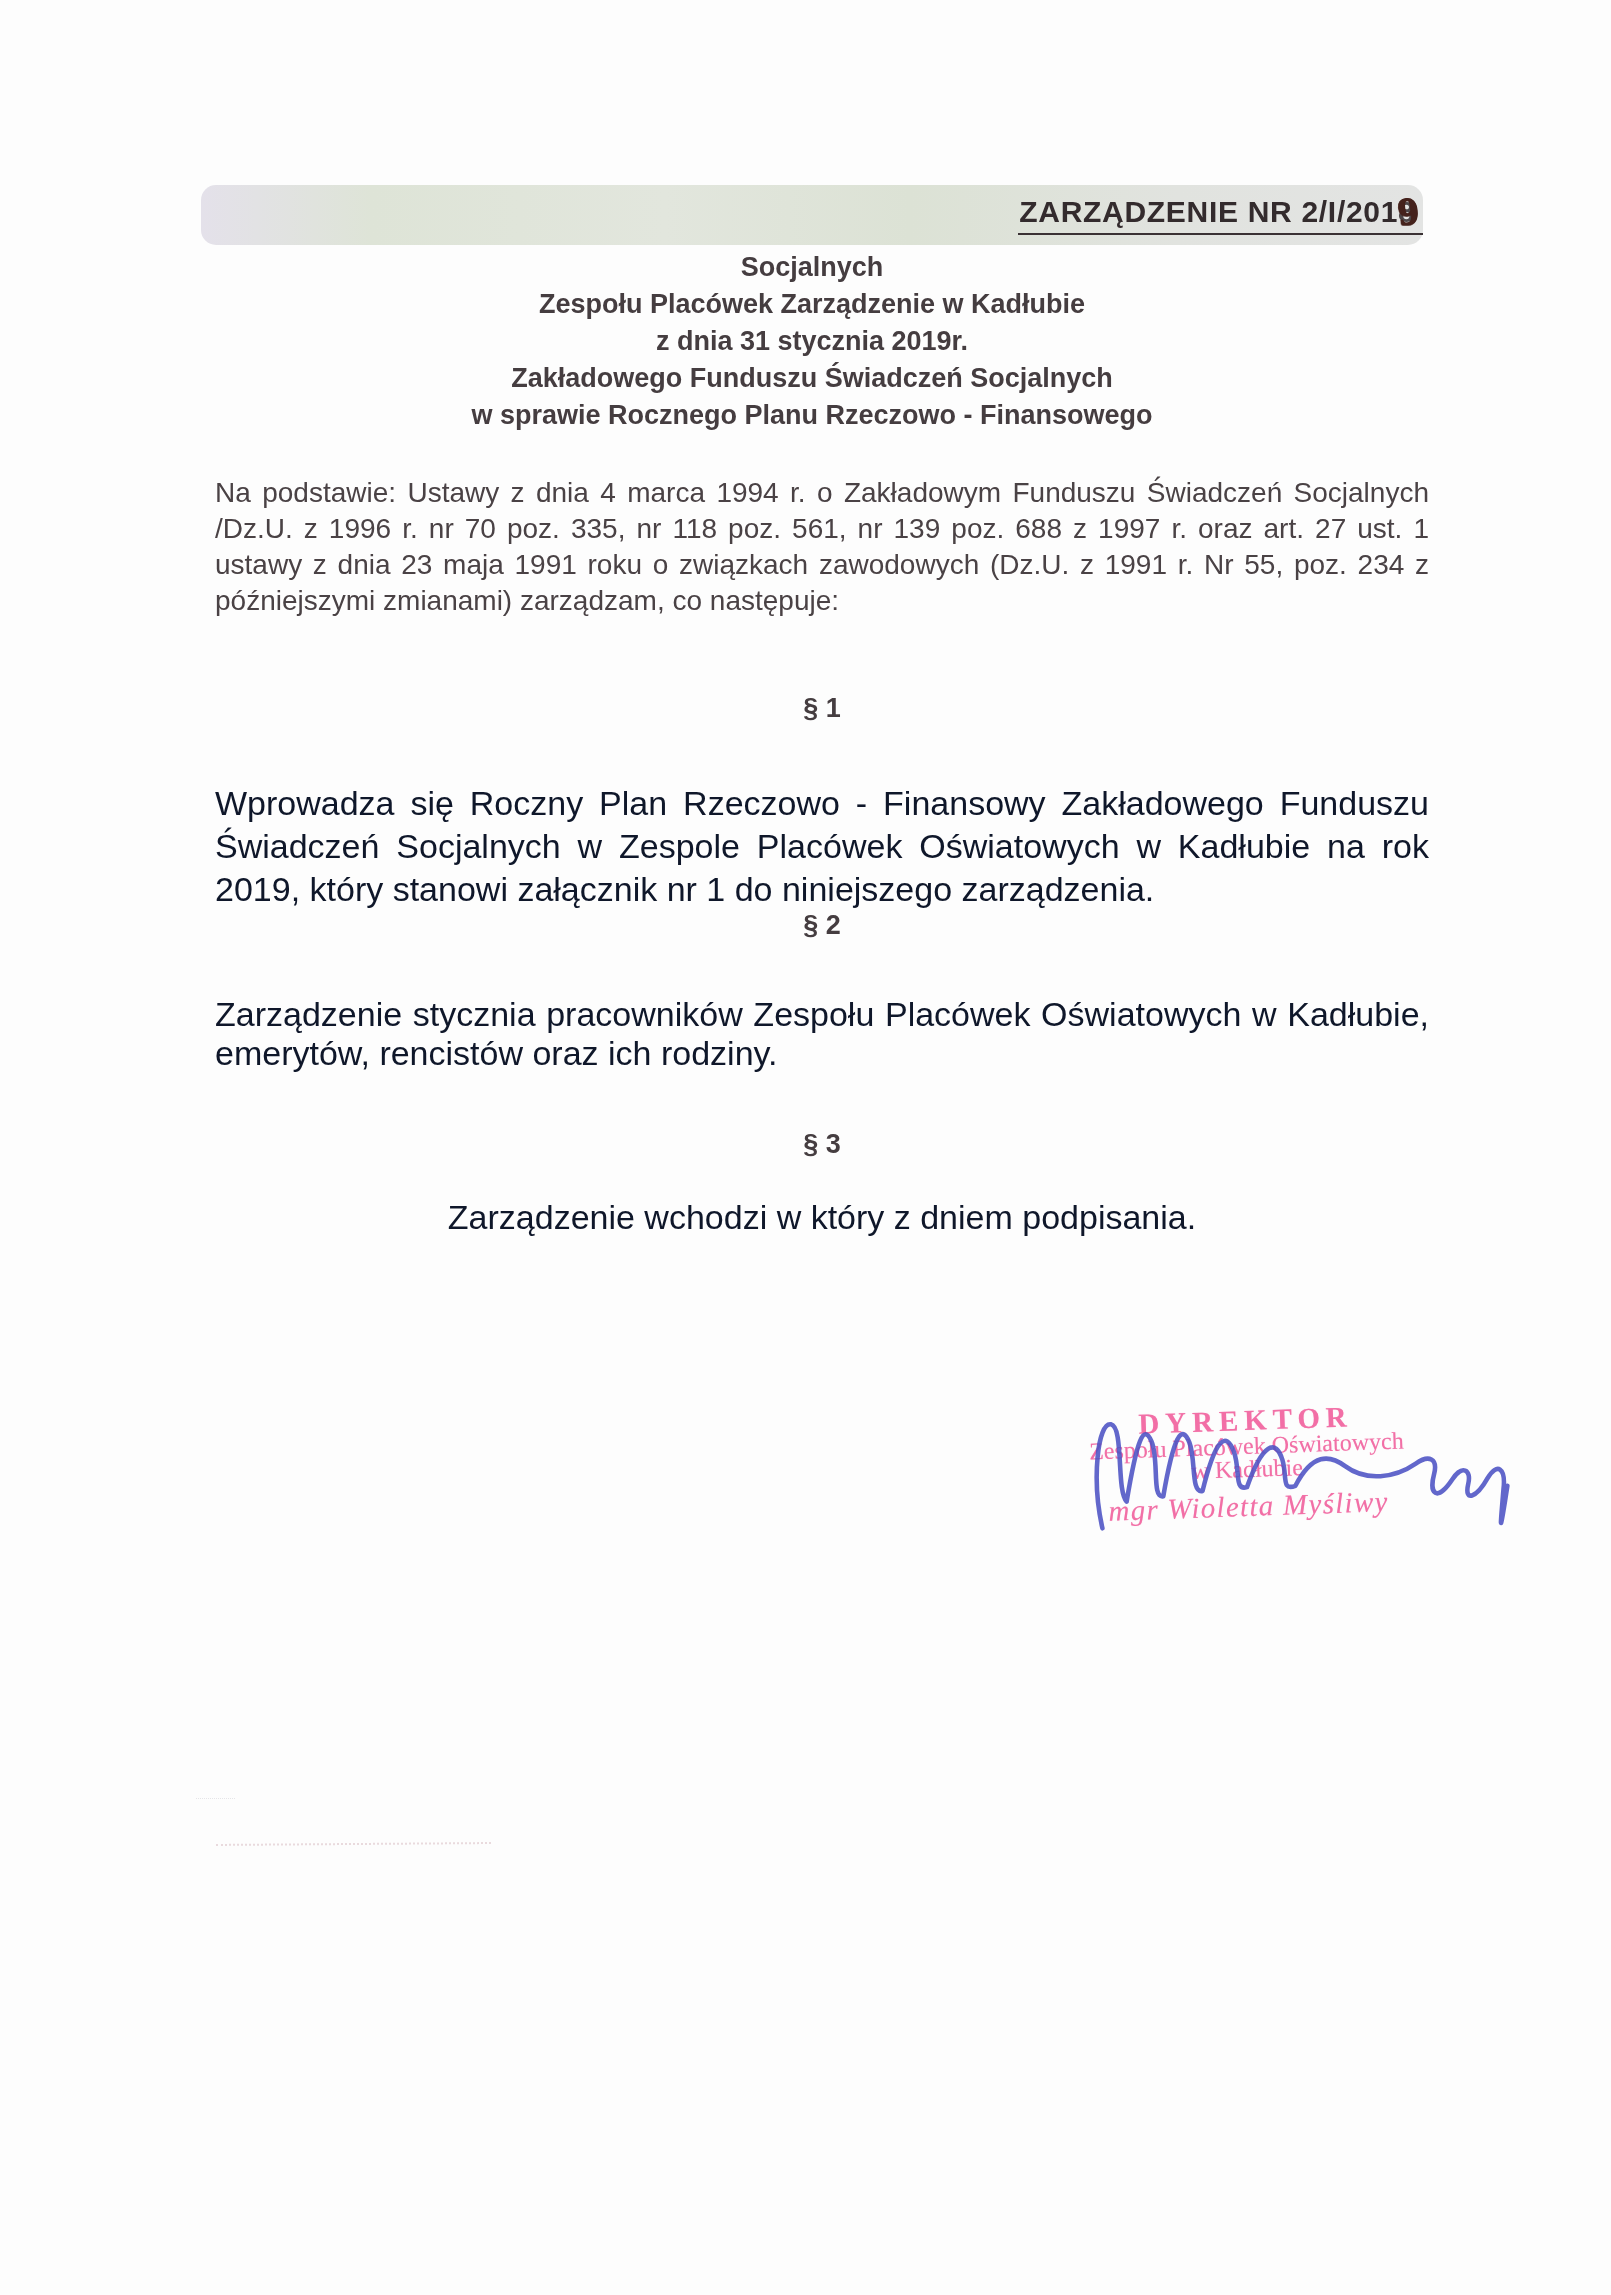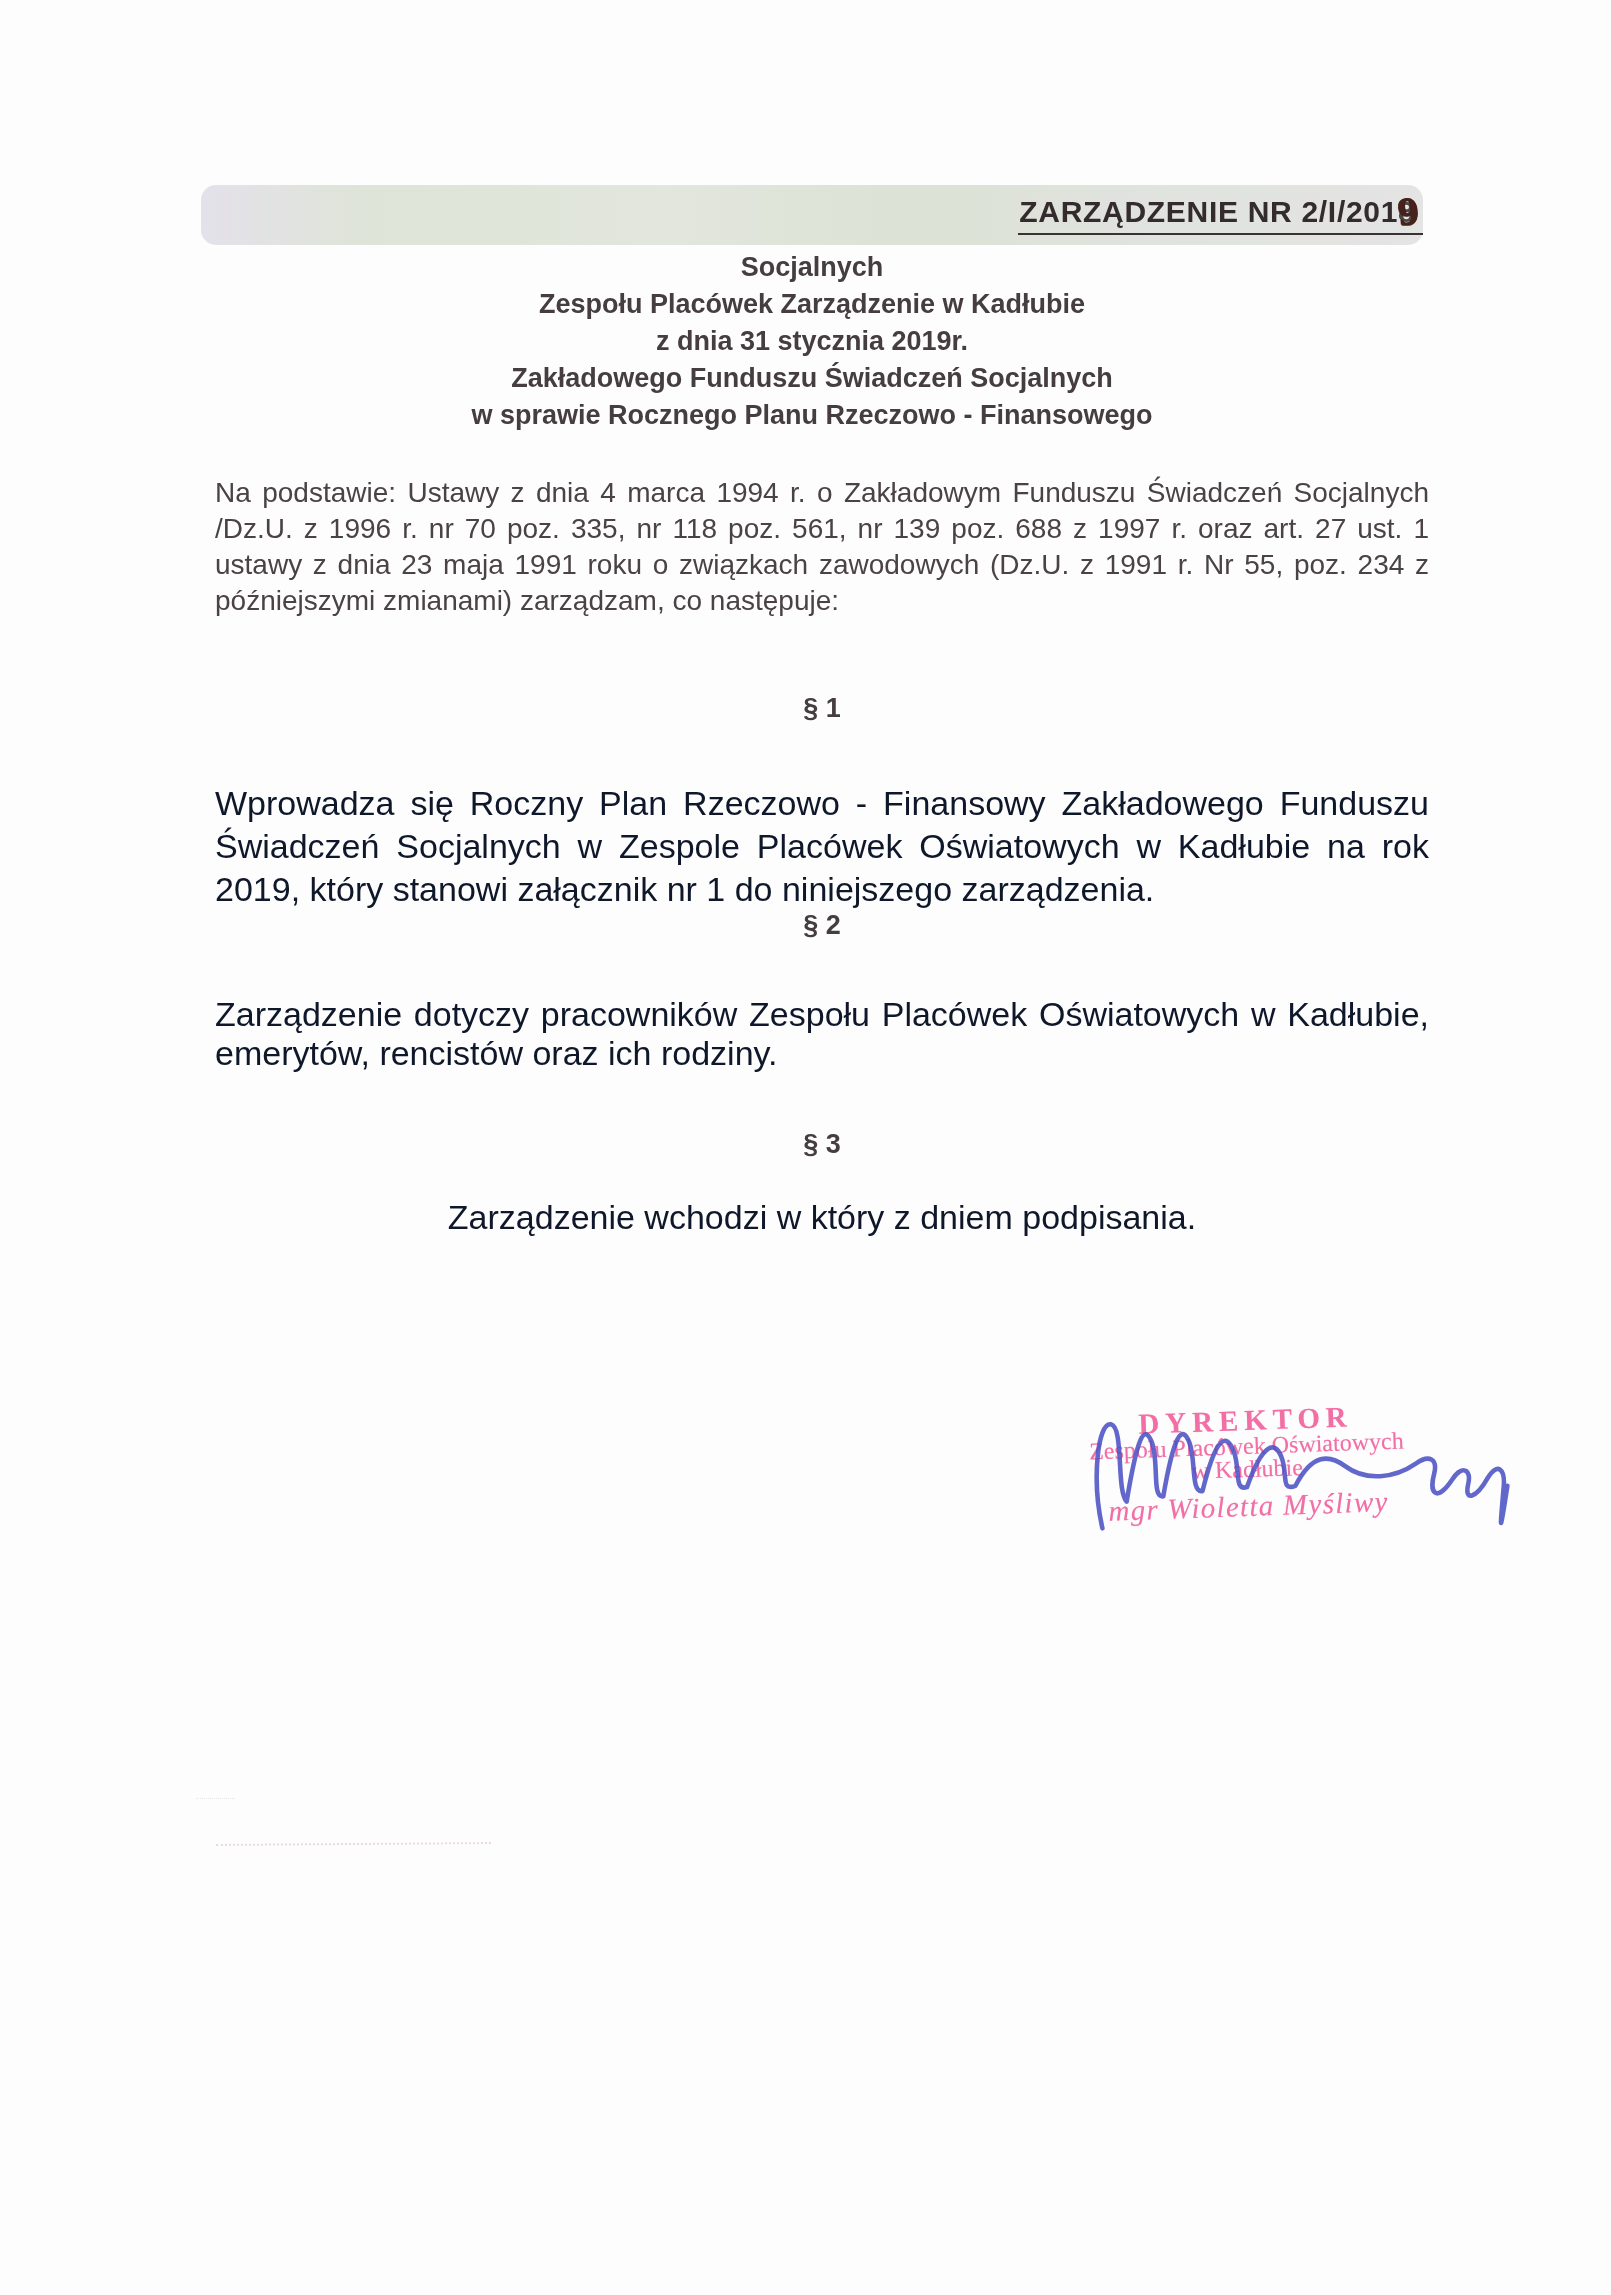--- a/index.html
+++ b/index.html
@@ -107,21 +107,21 @@
     <div>Zakładowego Funduszu Świadczeń Socjalnych</div>
     <div>w sprawie Rocznego Planu Rzeczowo - Finansowego</div>
   </div>
 
   <p class="preamble">Na podstawie: Ustawy z dnia 4 marca 1994 r. o Zakładowym Funduszu Świadczeń Socjalnych /Dz.U. z 1996 r. nr 70 poz. 335, nr 118 poz. 561, nr 139 poz. 688 z 1997 r. oraz art. 27 ust. 1 ustawy z dnia 23 maja 1991 roku o związkach zawodowych (Dz.U. z 1991 r. Nr 55, poz. 234 z późniejszymi zmianami) zarządzam, co następuje:</p>
 
   <div class="section-number sn1">§ 1</div>
   <p class="section-text st1">Wprowadza się Roczny Plan Rzeczowo - Finansowy Zakładowego Funduszu Świadczeń Socjalnych w Zespole Placówek Oświatowych w Kadłubie na rok 2019, który stanowi załącznik nr 1 do niniejszego zarządzenia.</p>
 
   <div class="section-number sn2">§ 2</div>
-  <p class="section-text st2">Zarządzenie dotyczy pracowników Zespołu Placówek Oświatowych w Kadłubie, emerytów, rencistów oraz ich rodziny.</p>
+  <p class="section-text st2">Zarządzenie stycznia pracowników Zespołu Placówek Oświatowych w Kadłubie, emerytów, rencistów oraz ich rodziny.</p>
 
   <div class="section-number sn3">§ 3</div>
   <p class="section-text st3">Zarządzenie wchodzi w który z dniem podpisania.</p>
 
   <div class="stamp">
     <div class="l1">DYREKTOR</div>
     <div class="l2">Zespołu Placówek Oświatowych</div>
     <div class="l3">w Kadłubie</div>
     <div class="name">mgr Wioletta Myśliwy</div>
   </div>

